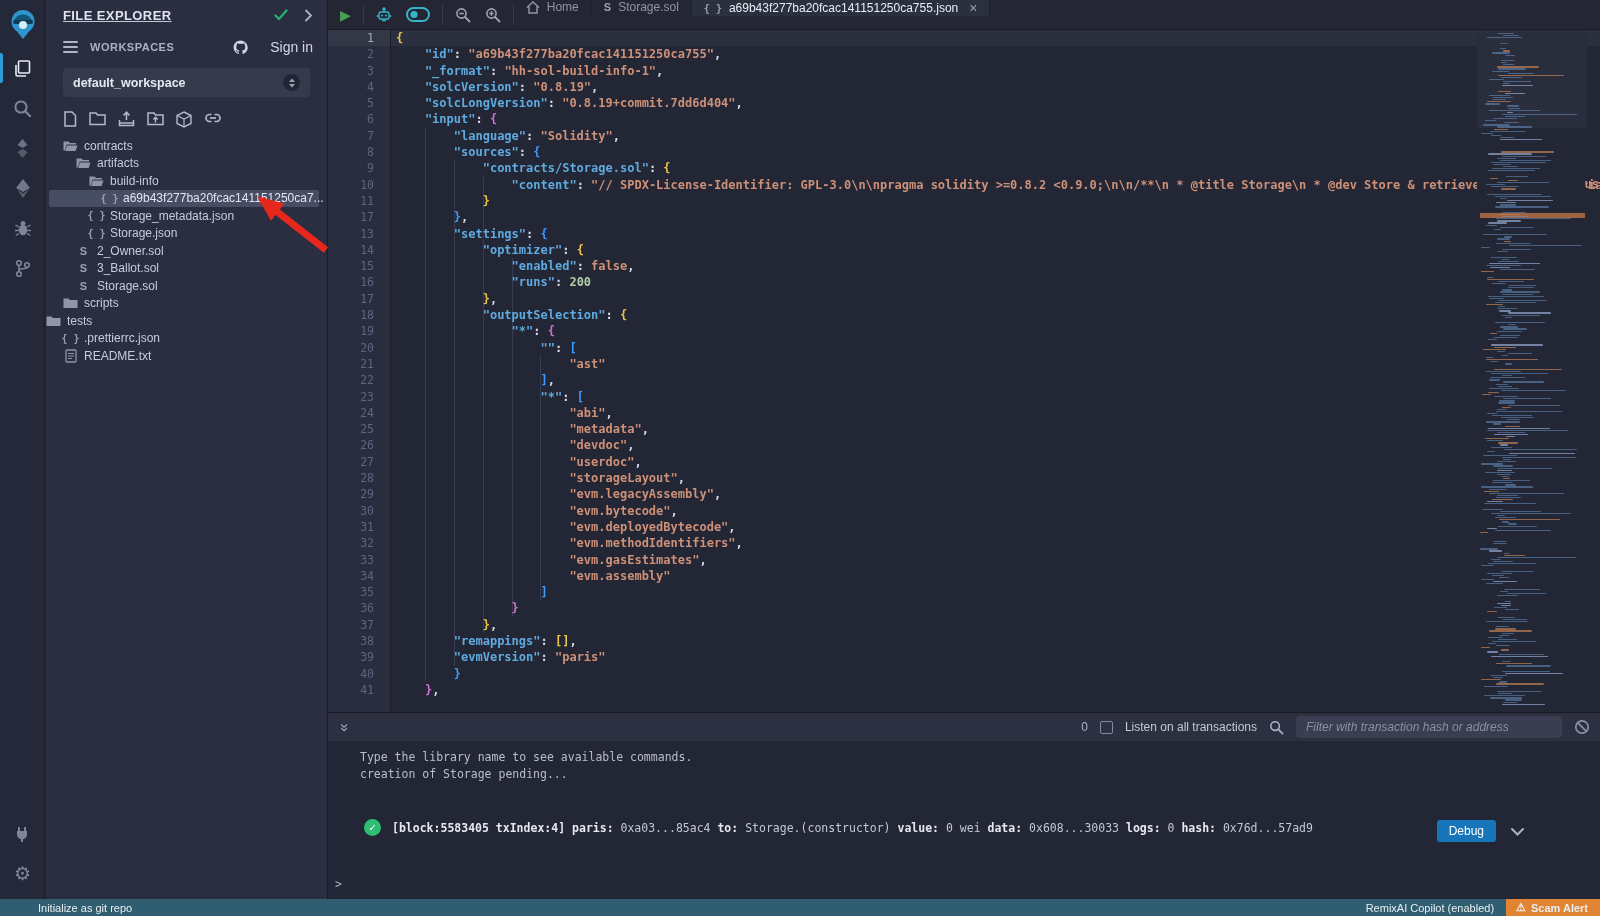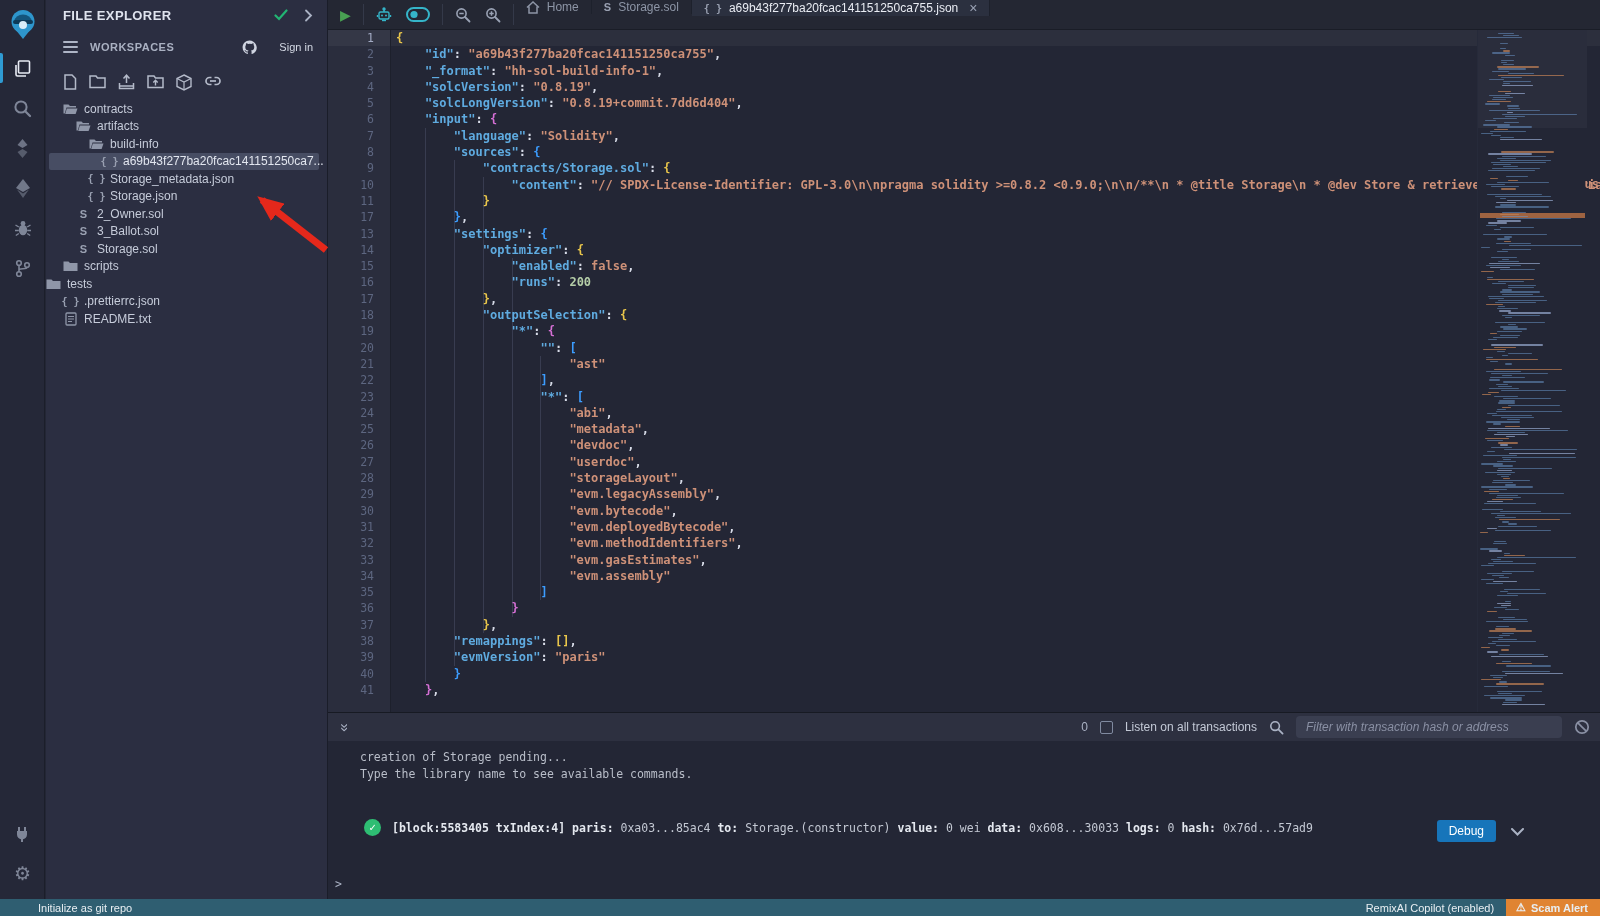--- a/index.html
+++ b/index.html
@@ -9,27 +9,27 @@
   #activity-bar { position:absolute; left:0; top:0; width:45px; bottom:17px; background:#252838; border-right:1px solid #1b1e2a; }
   .act-item { position:relative; width:45px; height:40px; display:flex; align-items:center; justify-content:center; color:#7f8698; cursor:pointer; }
   .act-item.active { color:#e8ecf4; }
   .act-item.active::before { content:""; position:absolute; left:0; top:5px; bottom:5px; width:3px; background:#2f9bd3; border-radius:0 2px 2px 0; }
   .act-item.logo { height:48px; }
   #act-bottom { position:absolute; bottom:6px; left:0; width:45px; }
   .gear-glyph { font-size:19px; color:#7f8698; }
 
   
   #side-panel { position:absolute; left:46px; top:0; width:281px; bottom:17px; background:#2b2e41; color:#c2c8d6; }
-  #fe-header { display:flex; align-items:center; height:30px; padding:0 14px 0 17px; }
+  #fe-header { display:flex; align-items:center; height:30px; padding:0 14px 0 17px;text-decoration:underline; }
   #fe-title { font-size:13px; font-weight:bold; letter-spacing:.4px; color:#dfe3ee; flex:1; }
   #ws-row { display:flex; align-items:center; height:26px; padding:0 14px 0 17px; margin-top:4px; }
   #hamburger { width:15px; margin-right:12px; cursor:pointer; }
   #hamburger div { height:2px; background:#aeb5c6; margin:3px 0; border-radius:1px; }
   #ws-label { font-size:11px; font-weight:bold; letter-spacing:.5px; color:#aab1c2; flex:1; }
-  #signin { display:flex; align-items:center; gap:22px; font-size:11px; color:#d4d9e4; cursor:pointer; }
+  #signin { display:flex; align-items:center; gap:22px; font-size:14px; color:#d4d9e4; cursor:pointer; }
   #ws-select { position:relative; margin:8px 17px 0 17px; height:29px; background:#353a4d; border-radius:4px; display:flex; align-items:center; padding:0 10px; cursor:pointer; }
   #ws-name { font-size:12.5px; font-weight:bold; color:#e4e8f1; flex:1; }
   #ws-caret { width:17px; height:17px; border-radius:50%; background:#222634; display:flex; align-items:center; justify-content:center; }
   #fe-actions { display:flex; gap:12px; padding:14px 0 0 17px; color:#b4bac9; }
   #fe-actions span { cursor:pointer; display:inline-flex; }
   #file-tree { margin-top:9px; position:relative; }
   .tree-row { display:flex; align-items:center; height:17.5px; font-size:12px; color:#c6ccda; cursor:pointer; white-space:nowrap; }
   .tree-row .ticon { width:15px; display:inline-flex; justify-content:center; margin-right:6px; color:#8f96a8; flex:none; }
   .tree-row.selected { background:#474d63; color:#e2e6ef; margin:0 8px 0 3px; border-radius:2px; }
   .json-glyph { font-family:"DejaVu Sans Mono",monospace; font-size:10px; color:#9aa1b2; font-weight:bold; }
@@ -193,20 +193,29 @@
         <div></div>
       </span>
     <span id="ws-label">WORKSPACES</span>
     <span id="signin">
       <span style="display:inline-flex">
         <svg width="15" height="14" viewBox="0 0 16 15">
             <path fill="#cfd4e0" d="M8 .6C3.9.6.6 3.9.6 8c0 3.3 2.1 6 5.1 7 .4.1.5-.2.5-.4v-1.4c-2 .4-2.5-.9-2.5-.9-.3-.9-.8-1.1-.8-1.1-.7-.5 0-.5 0-.5.8.1 1.2.8 1.2.8.7 1.2 1.9.9 2.3.7.1-.5.3-.9.5-1.1-1.7-.2-3.4-.8-3.4-3.7 0-.8.3-1.5.8-2-.1-.2-.3-1 .1-2 0 0 .6-.2 2 .8a7 7 0 0 1 3.8 0c1.4-1 2-.8 2-.8.4 1 .2 1.8.1 2 .5.5.8 1.2.8 2 0 2.9-1.7 3.5-3.4 3.7.3.2.5.7.5 1.4v2.1c0 .2.1.5.5.4 3-1 5.1-3.7 5.1-7C15.4 3.9 12.1.6 8 .6z"></path>
           </svg>
       </span>
       <span>Sign in</span>
+    </span>
+  </div>
+  <div id="ws-select">
+    <span id="ws-name">default_workspace</span>
+    <span id="ws-caret">
+      <svg width="8" height="10" viewBox="0 0 8 10">
+          <path d="M4 0.5 L7 4 H1 Z" fill="#9aa2b4"></path>
+          <path d="M4 9.5 L1 6 H7 Z" fill="#9aa2b4"></path>
+        </svg>
     </span>
   </div>
   <div id="fe-actions">
       <span>
         <svg width="14" height="16" viewBox="0 0 14 16">
           <path d="M2 1 H9 L12.5 4.5 V15 H2 Z" fill="none" stroke="currentColor" stroke-width="1.5"></path>
         </svg>
       </span>
       <span>
         <svg width="17" height="15" viewBox="0 0 17 15">
@@ -806,22 +815,22 @@
         <span style="display:inline-flex">
           <svg width="16" height="16" viewBox="0 0 16 16">
               <circle cx="8" cy="8" r="6.2" fill="none" stroke="#8a90a4" stroke-width="1.7"></circle>
               <path d="M3.8 3.8 L12.2 12.2" stroke="#8a90a4" stroke-width="1.7"></path>
             </svg>
         </span>
       </div>
     </div>
     <div id="term-body">
       <div id="term-log">
+          <div class="term-line">Type the library name to see available commands.</div>
           <div class="term-line">creation of Storage pending...</div>
-          <div class="term-line">Type the library name to see available commands.</div>
         </div>
       <div id="tx-row">
         <span id="tx-check">✓</span>
         <span id="tx-text"><b>[block:5583405 txIndex:4]</b><span>  </span><b>paris:</b><span> 0xa03...85ac4 </span><b>to:</b><span> Storage.(constructor) </span><b>value:</b><span> 0 wei </span><b>data:</b><span> 0x608...30033 </span><b>logs:</b><span> 0 </span><b>hash:</b><span> 0x76d...57ad9</span></span>
       </div>
       <span id="debug-btn">Debug</span>
       <span id="tx-chevron">
         <svg width="13" height="8" viewBox="0 0 13 8">
             <path d="M1 1 L6.5 6.5 L12 1" fill="none" stroke="currentColor" stroke-width="2" stroke-linecap="round"></path>
           </svg>

